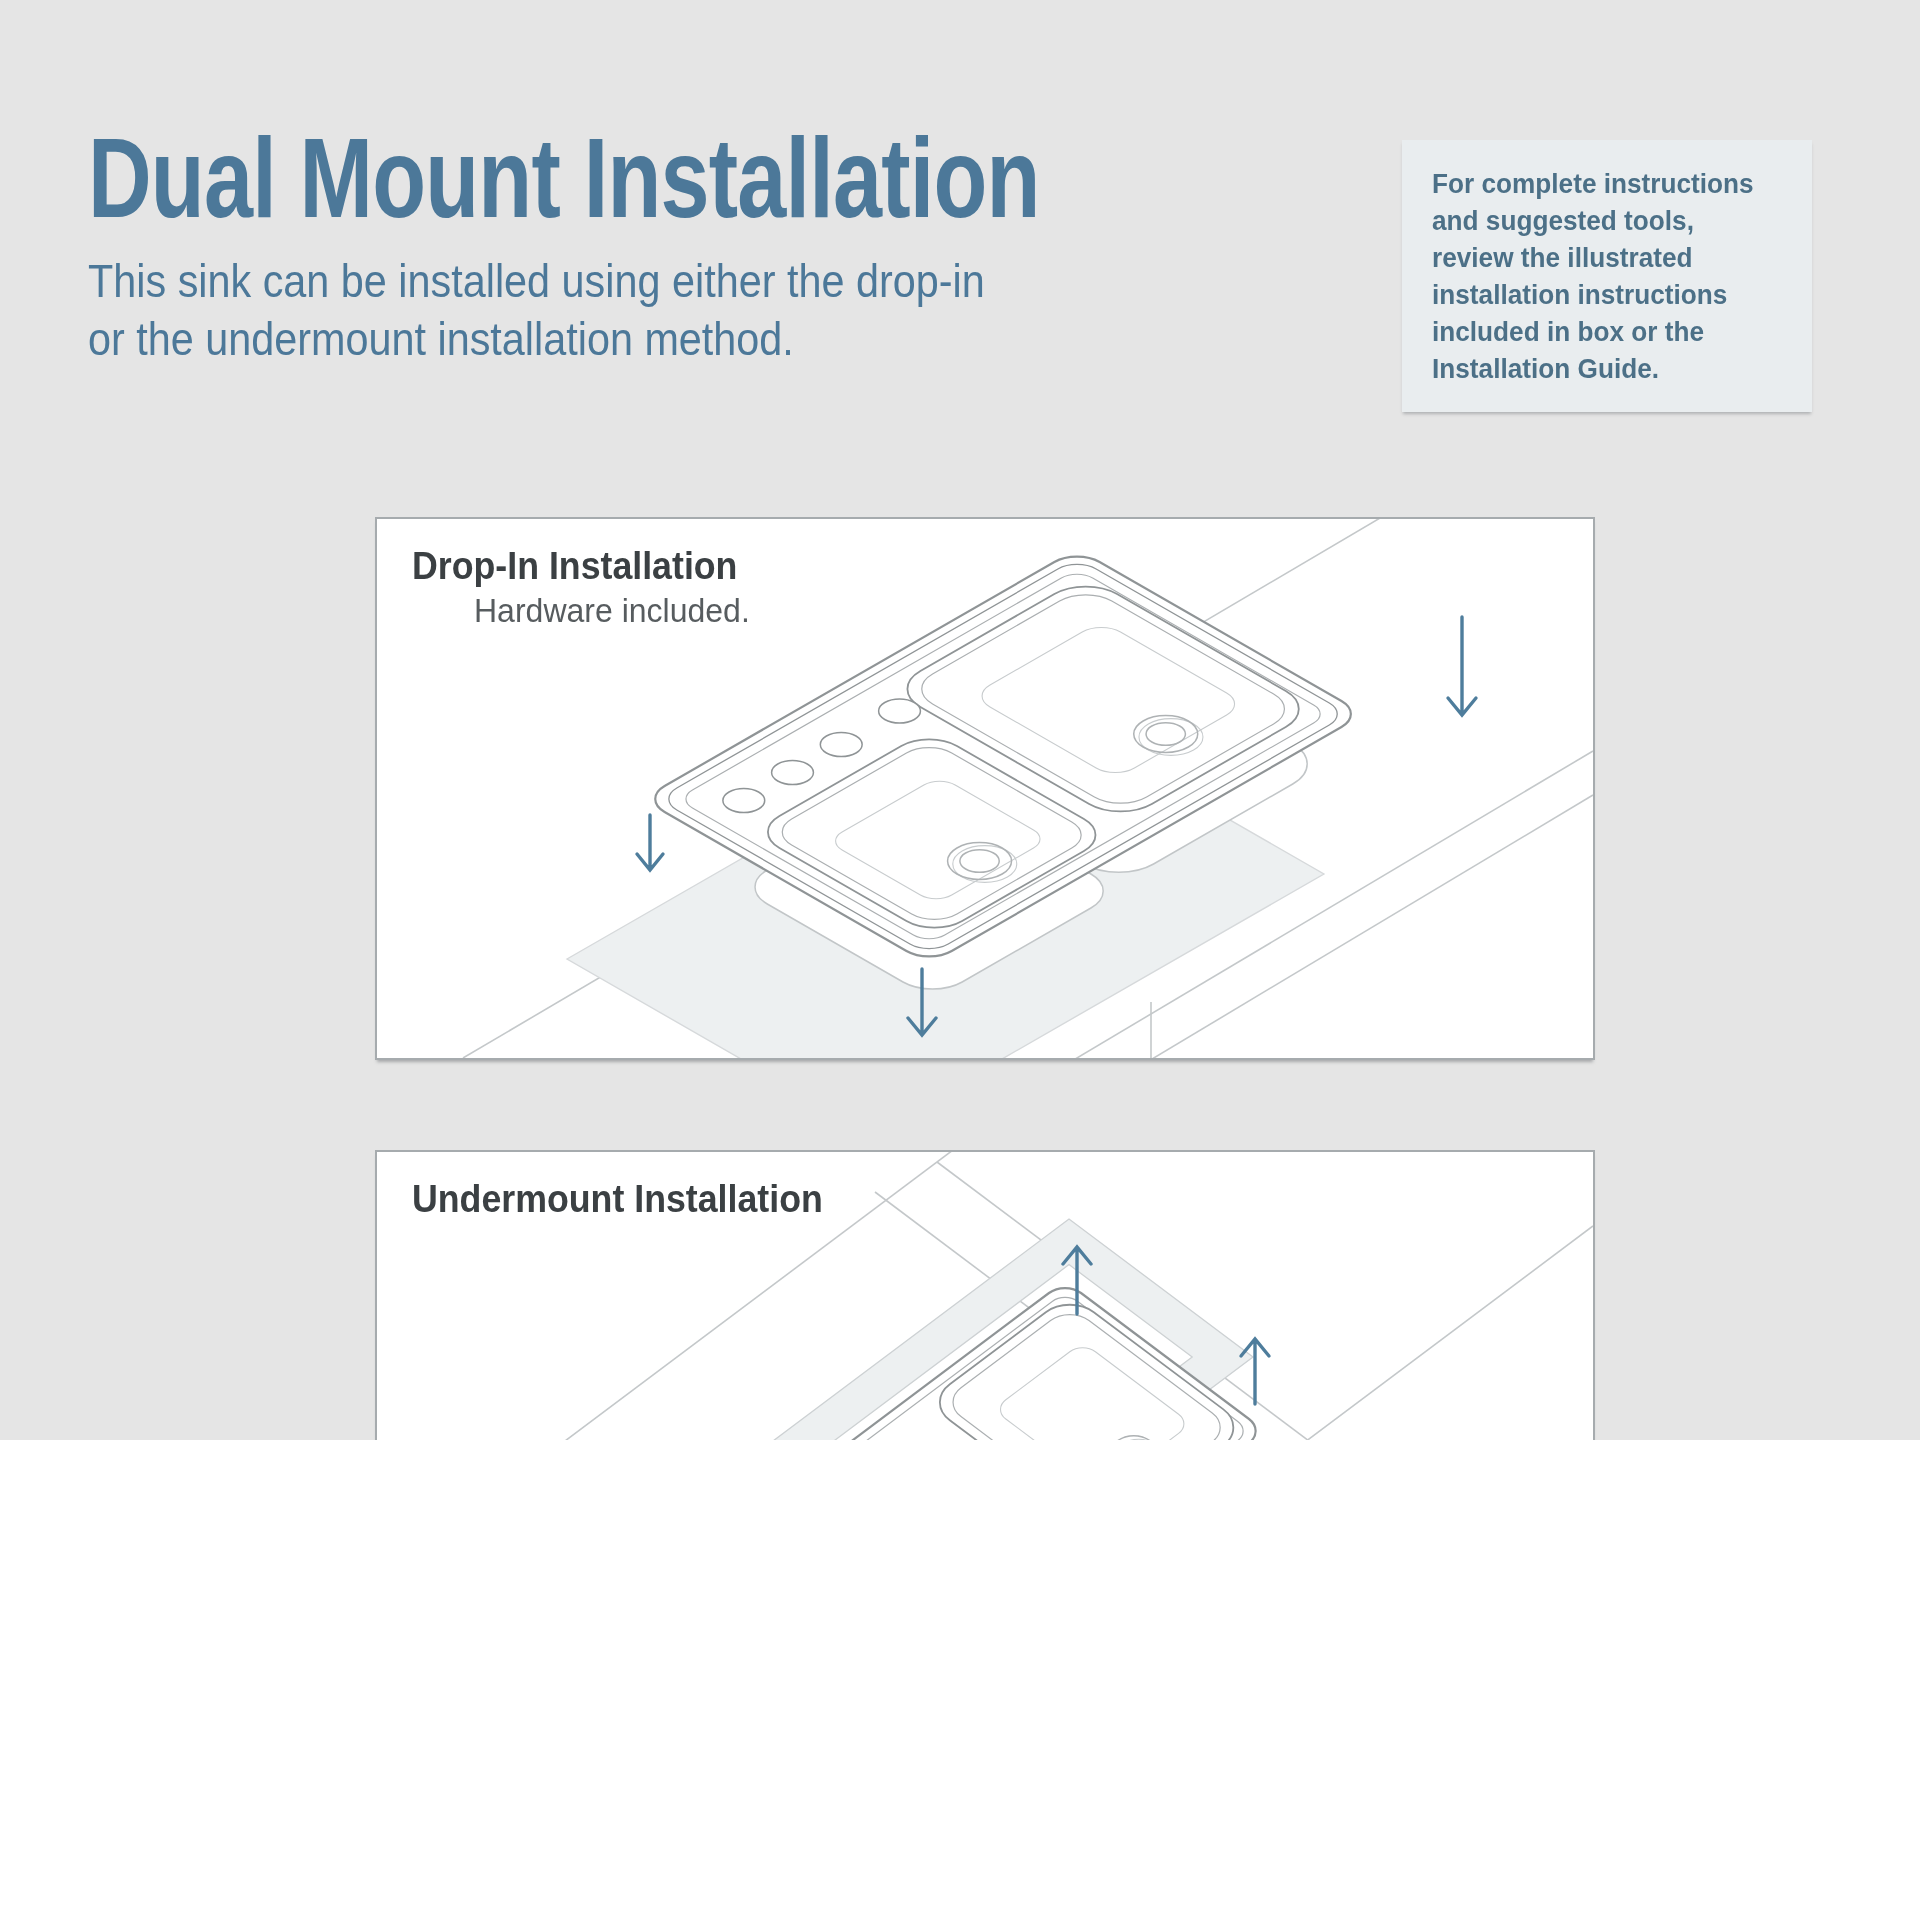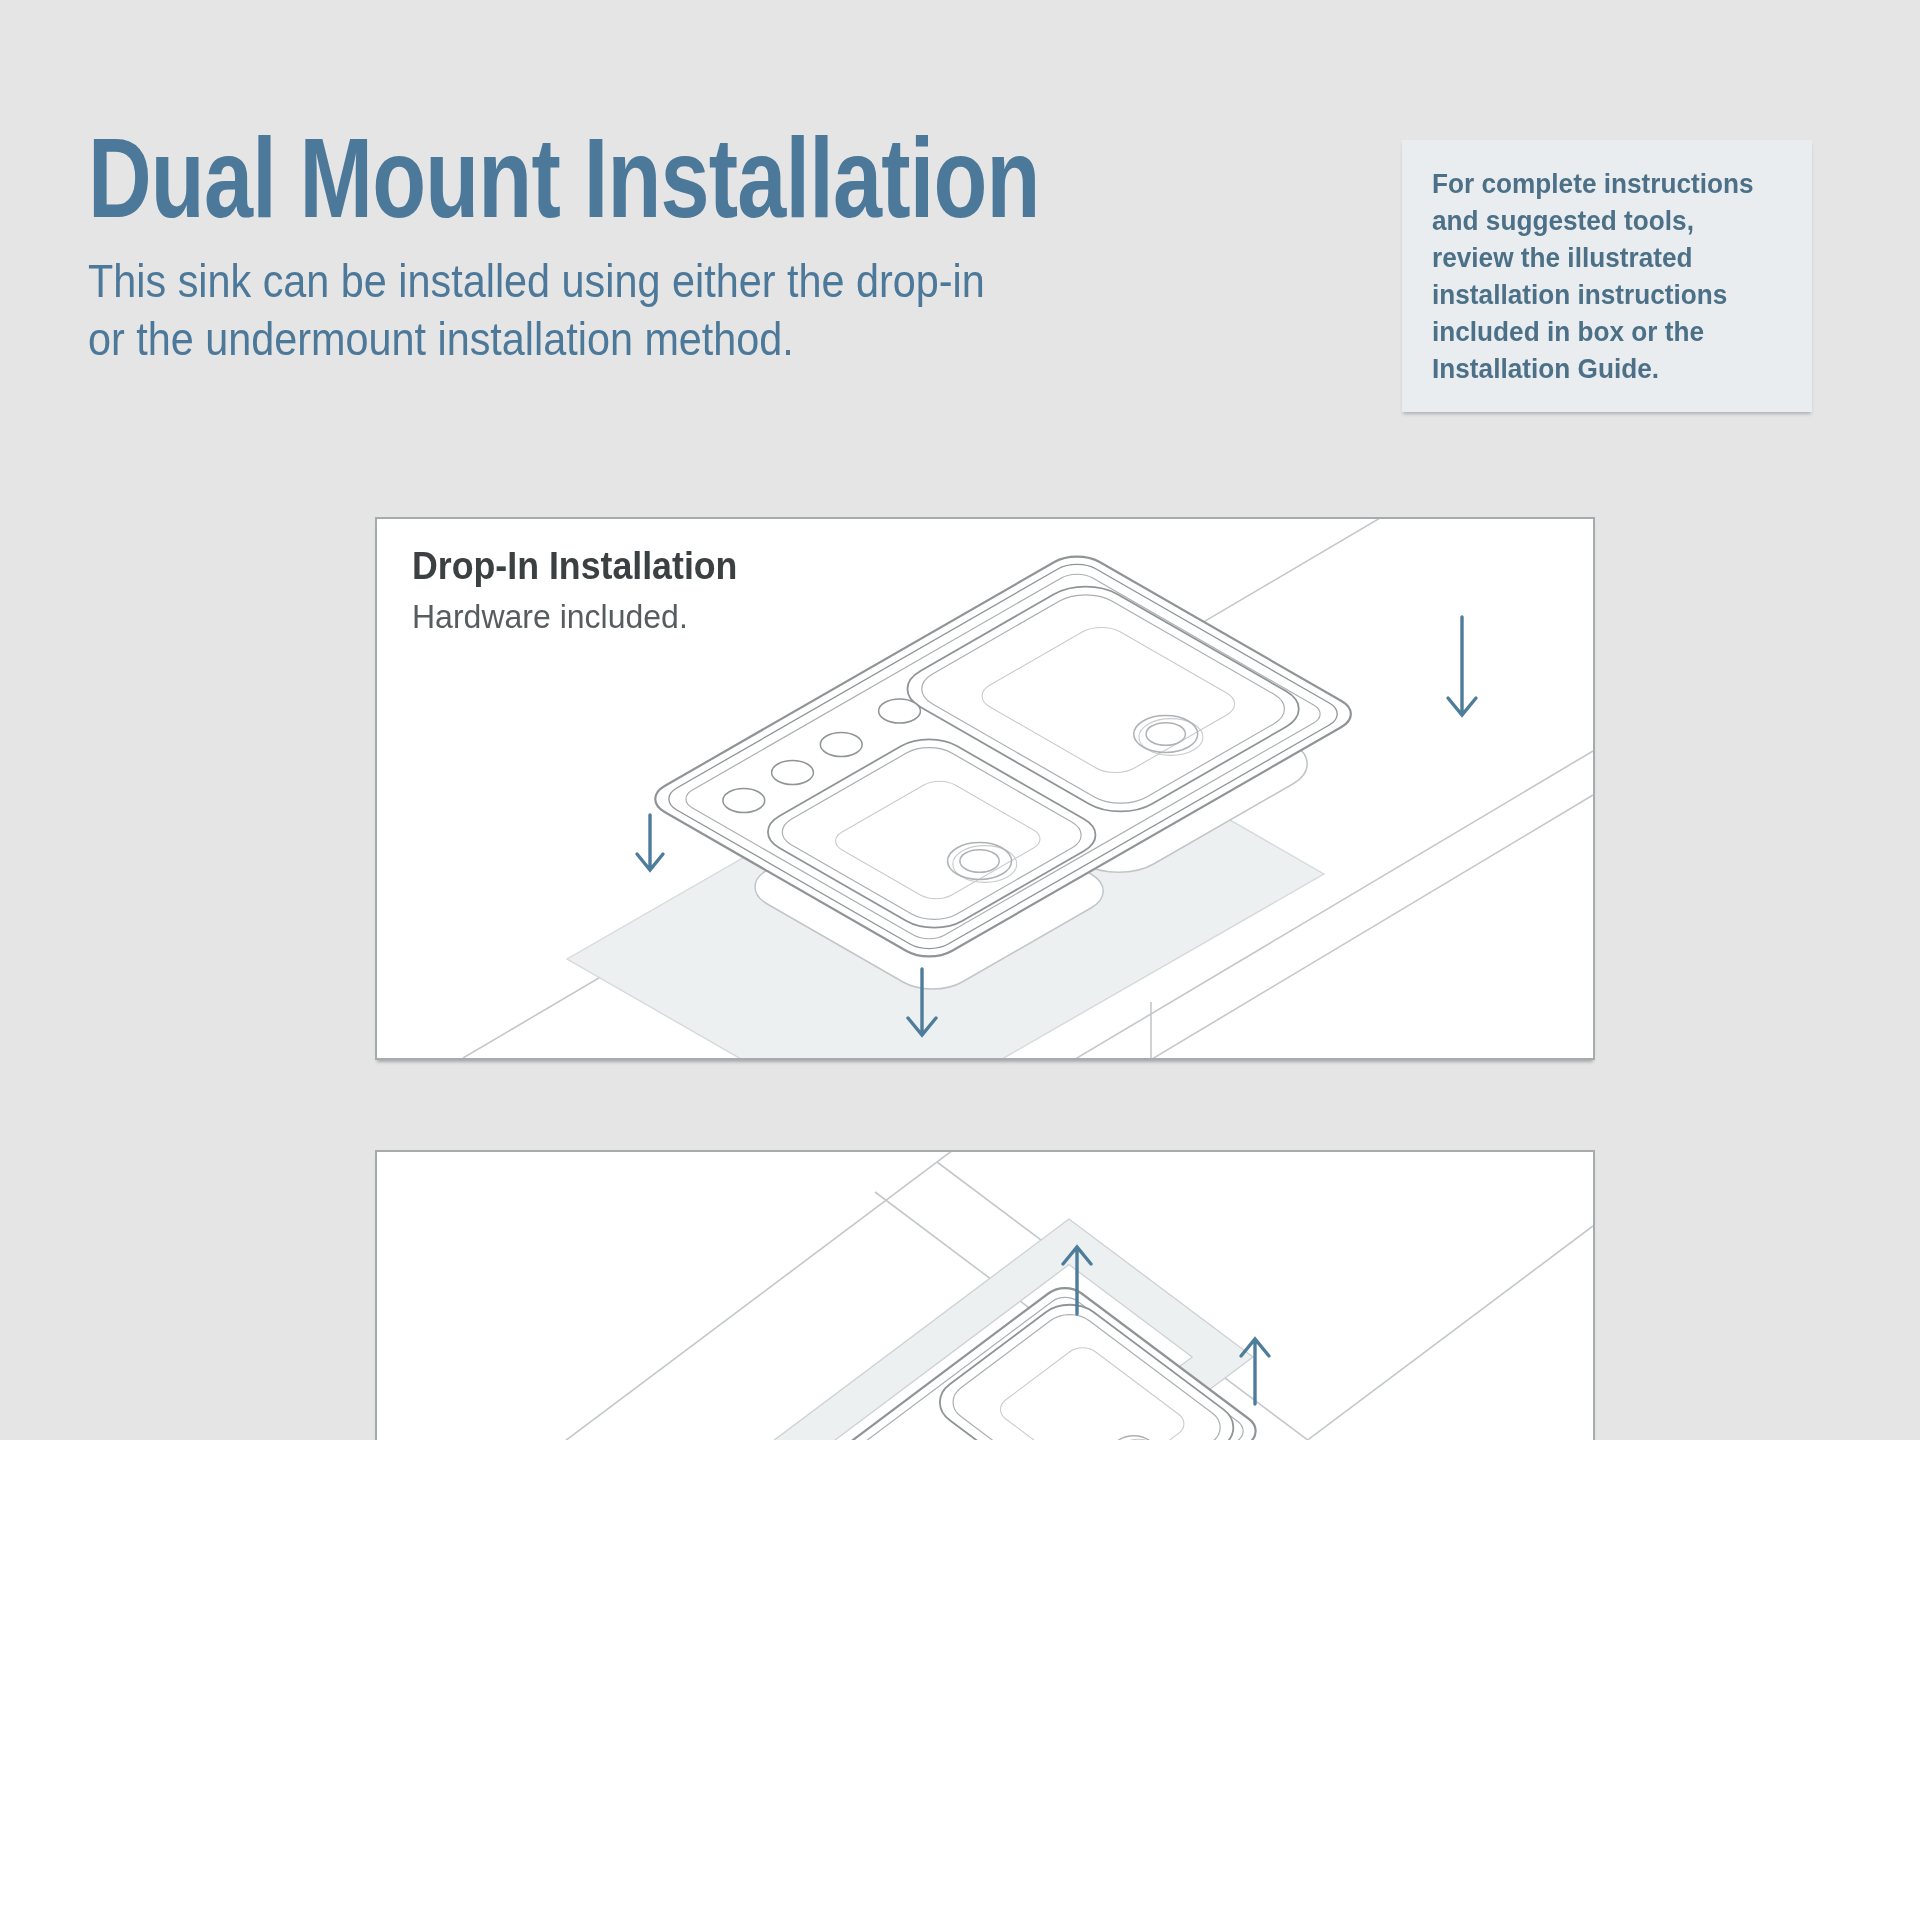--- a/index.html
+++ b/index.html
@@ -24,21 +24,21 @@
              display:inline-block;transform:scaleX(0.97);transform-origin:0 0;width:360px;}
 
   
   .panel{position:absolute;left:375px;width:1220px;background:#fff;
          border:2px solid var(--panel_border);box-sizing:border-box;
          box-shadow:0 4px 3px -2px rgba(105,110,114,0.5);}
   .panel svg{position:absolute;left:0;top:0;width:100%;height:100%;}
   .panel-head{position:absolute;left:35px;top:26px;z-index:2;}
   .panel-title{font-size:38px;font-weight:bold;color:var(--heading_dark);}
   .panel-title .squeeze{transform:scaleX(0.94);}
-  .panel-sub{font-size:33px;color:var(--text_gray);margin-top:10px;}
+  .panel-sub{font-size:33px;color:var(--text_gray);margin-top:4px;text-align:right;}
   .panel-sub .squeeze{transform:scaleX(0.97);}
   #panel-dropin{top:517px;height:543px;}
   #panel-undermount{top:1150px;height:540px;}
 
   
   svg *{vector-effect:non-scaling-stroke;}
   .ln{stroke:var(--line_light);stroke-width:1.6;fill:none;}
   .shade{fill:var(--fill_shade);stroke:#D6D9DB;stroke-width:1.4;}
   .band{fill:var(--fill_shade);stroke:#CDD1D3;stroke-width:1.3;fill-rule:evenodd;}
   .ub{fill:#fff;stroke:#C2C6C8;stroke-width:1.5;}
@@ -194,20 +194,23 @@
         <path class="arrow" d="M878 252 L878 190 M864 204 L878 187 L892 204"></path>
       </g>
       <g>
         <path class="arrow" d="M350 400 L350 336 M336 350 L350 333 L364 350"></path>
       </g>
       <g>
         <path class="arrow" d="M592 506 L592 446 M578 460 L592 443 L606 460"></path>
       </g>
     </svg>
     <div class="panel-head">
+      <div class="panel-title">
+        <span class="squeeze">Undermount Installation</span>
+      </div>
     </div>
   </section>
 
   <div class="brand">
     <span class="brand-name">MOEN</span><span class="brand-reg">®</span>
   </div>
 
 </div>
 
 </body></html>

